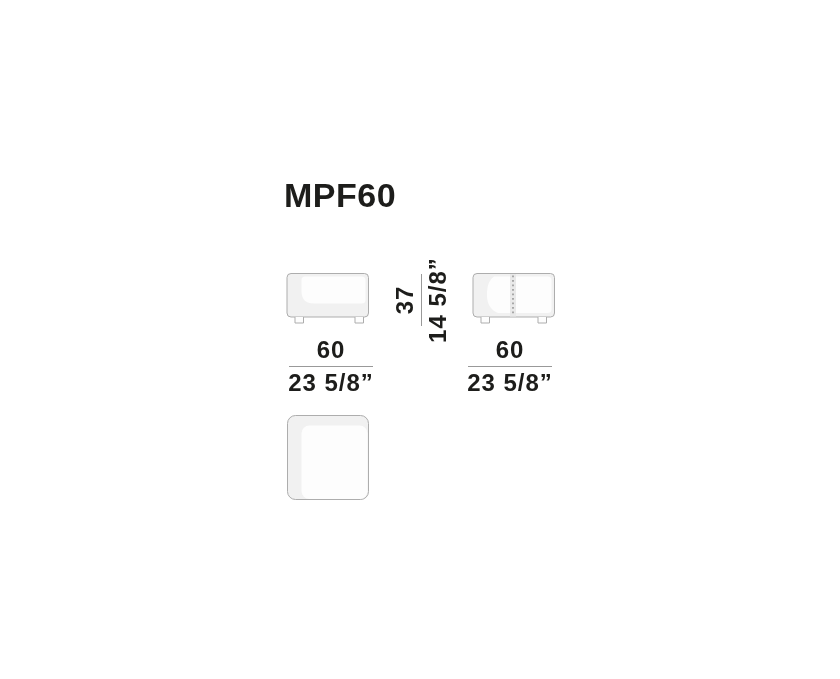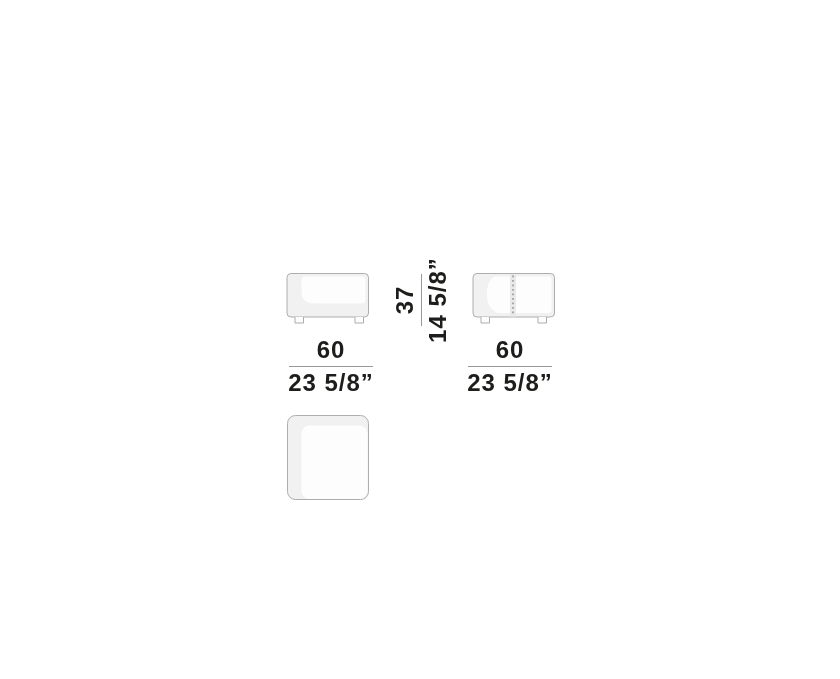--- a/index.html
+++ b/index.html
@@ -55,20 +55,21 @@
     transform: rotate(-90deg);
     transform-origin: center center;
   }
   .dim-height .dim-line { width: 52px; }
 </style>
 </head>
 <body>
 
 <div class="canvas">
 
+  <h1 class="title">MPF60</h1>
 
   <svg class="view front-view" viewBox="0 0 84 53" aria-hidden="true">
     <rect x="1" y="1.5" width="81.5" height="43.5" rx="4" style="fill:var(--fill-shade);stroke:var(--outline);stroke-width:1"></rect>
     <path d="M19,4.5 L75.5,4.5 Q79.5,4.5 79.5,8 L79.5,28 Q79.5,31.5 75.5,31.5 L28,31.5 Q15.5,31.5 15.5,19 L15.5,8 Q15.5,4.5 19,4.5 Z" style="fill:var(--fill-highlight)"></path>
     <path d="M9,45 L9,51 L17.5,51 L17.5,45" style="fill:var(--fill-highlight);stroke:var(--outline);stroke-width:1"></path>
     <path d="M69,45 L69,51 L77.5,51 L77.5,45" style="fill:var(--fill-highlight);stroke:var(--outline);stroke-width:1"></path>
   </svg>
 
   <div class="dim dim-height">
     <div class="dim-value">37</div>

